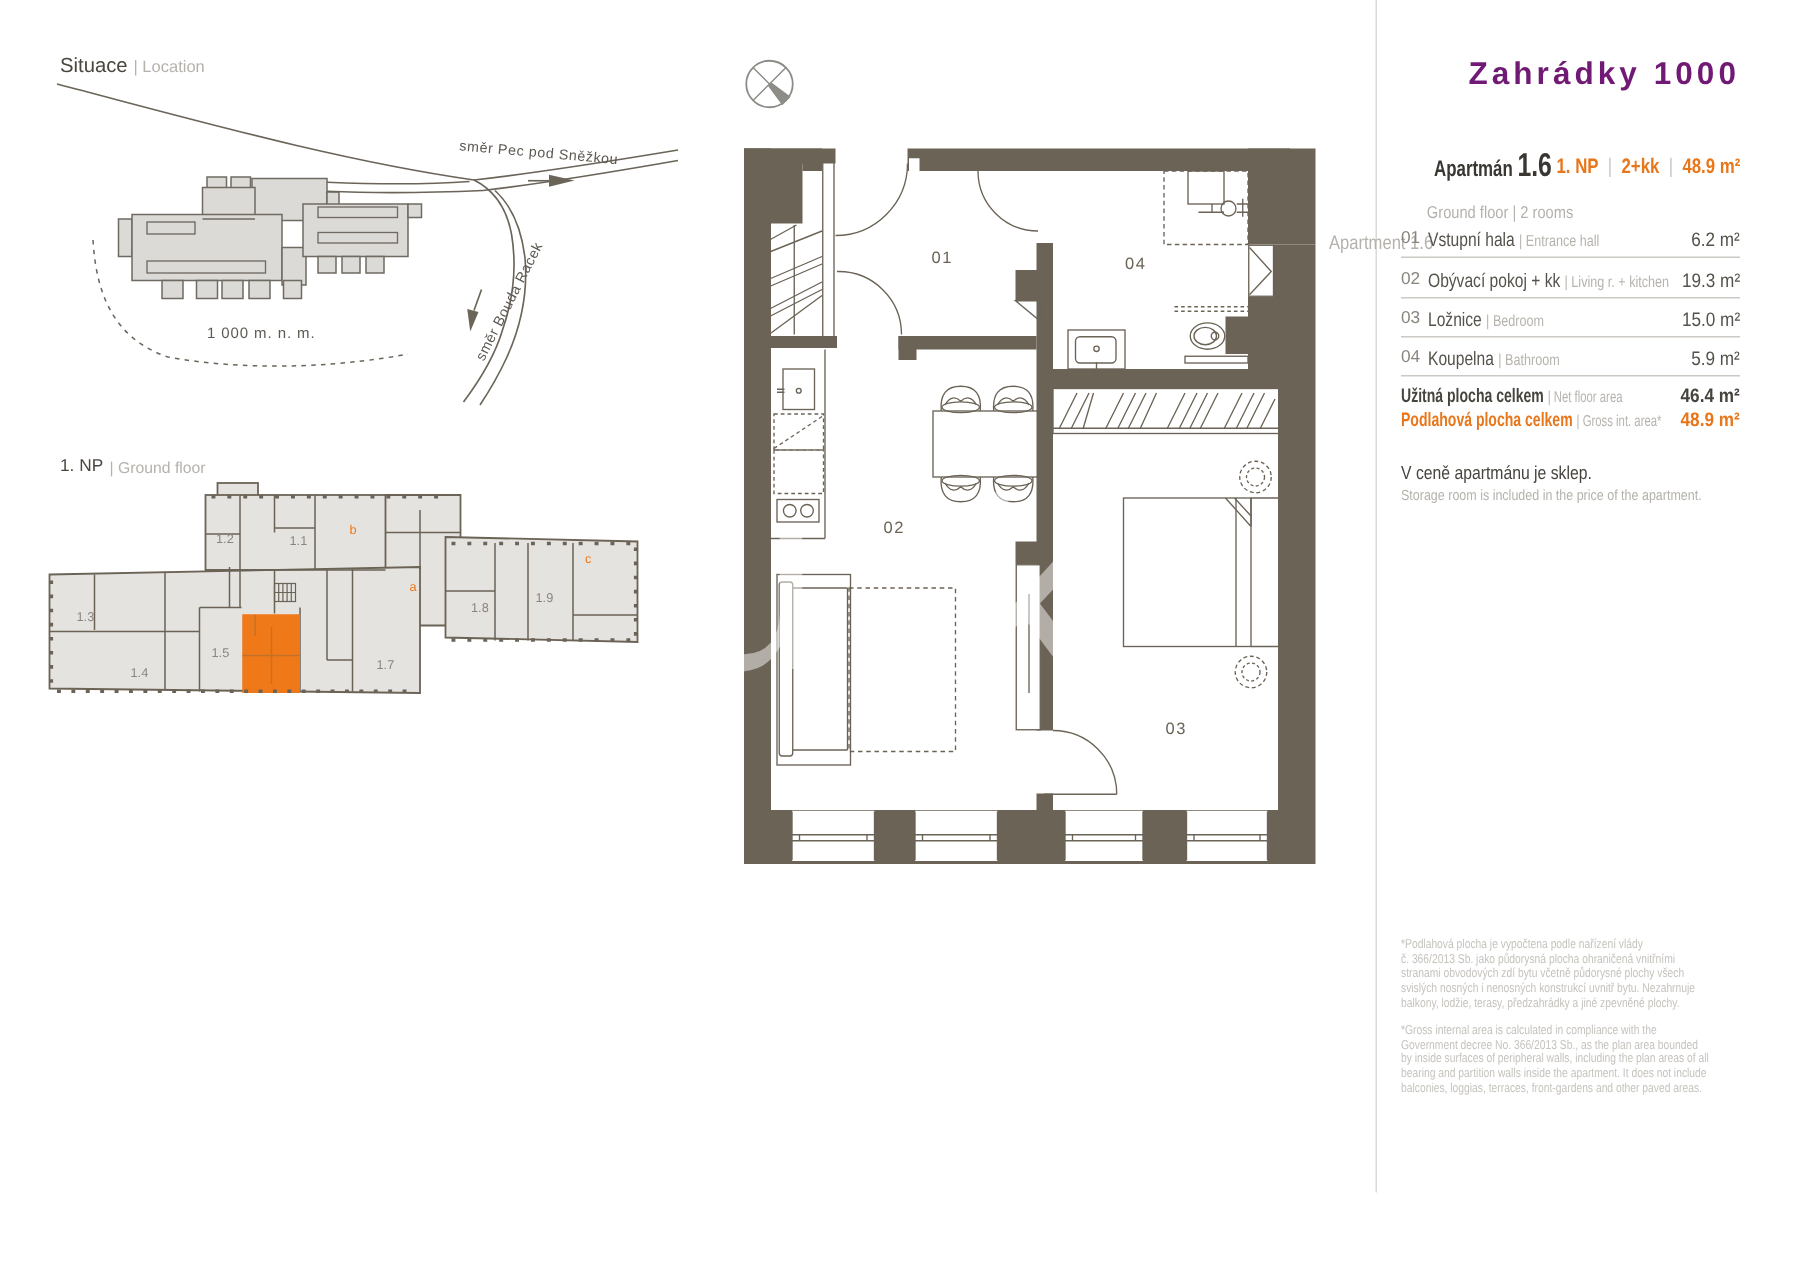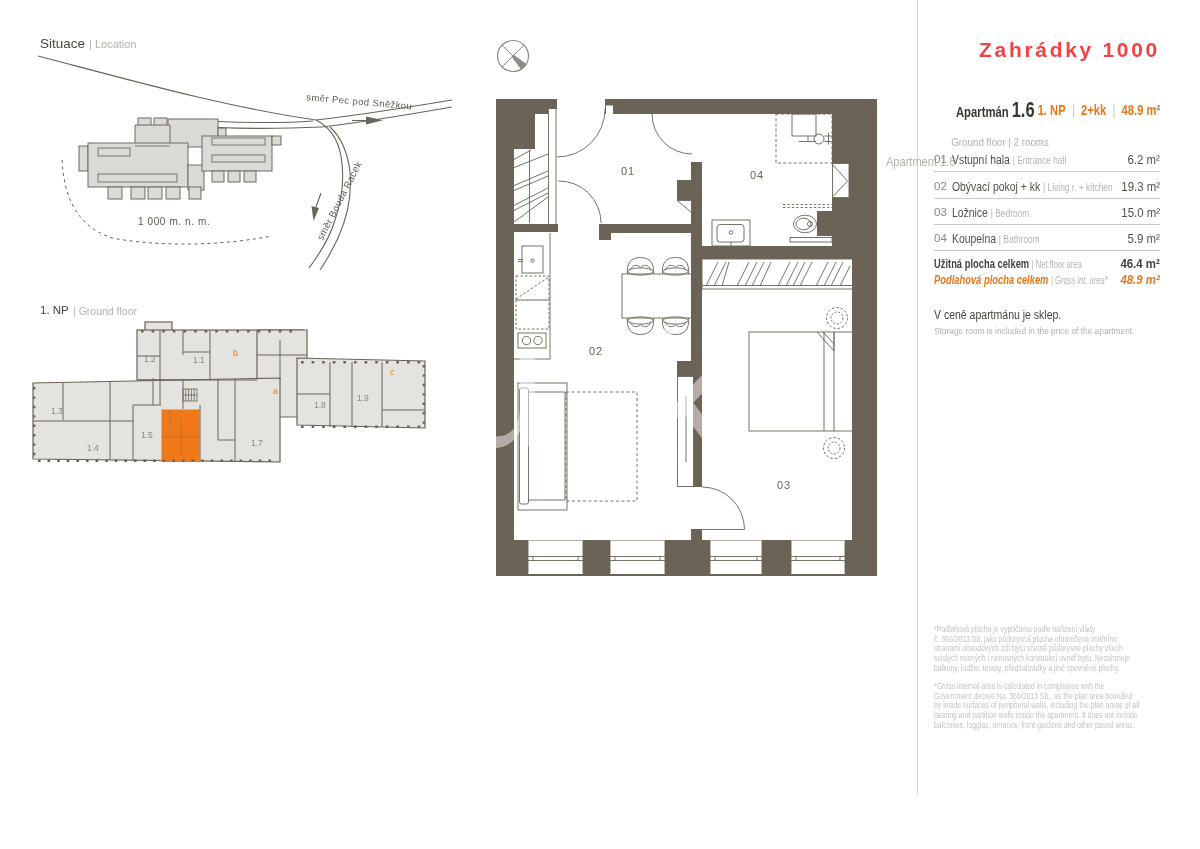--- a/index.html
+++ b/index.html
@@ -242,21 +242,21 @@
     <circle cx="513" cy="56" r="15.5" fill="none" stroke="#8d8c87" stroke-width="1.2"></circle>
     <path d="M502,45 L524,67 M524,45 L502,67" stroke="#8d8c87" stroke-width="1" fill="none"></path>
     <polygon points="514.1,54.9 527.1,64.5 521.5,70.1 511.9,57.1" fill="#8d8c87"></polygon>
   </g>
   <g id="watermark" fill="#ffffff" opacity="0.48">
     <text x="452" y="446" font-size="170">u</text>
     <text x="645" y="455" font-size="175">k</text>
   </g>
 </svg>
 <div id="rightcol">
-  <div class="abs" style="left:934px;top:38px;width:226px;text-align:right;font-size:21px;font-weight:bold;color:#ef4444;letter-spacing:2.7px;white-space:nowrap;">Zahrádky 1000</div>
+  <div class="abs" style="left:934px;top:38px;width:226px;text-align:right;font-size:21px;font-weight:bold;color:#701a75;letter-spacing:2.7px;white-space:nowrap;">Zahrádky 1000</div>
 
   <div class="abs" style="left:934px;top:97px;white-space:nowrap;margin-left:22px;">
     <span style="display:inline-block;transform:scaleX(0.75);transform-origin:0 50%;"><span style="font-size:15px;font-weight:bold;color:#3a3733;">Apartmán&nbsp;</span><span style="font-size:22px;font-weight:bold;color:#3a3733;">1.6</span></span>
   </div>
   <div class="abs" style="left:934px;top:102px;width:226px;text-align:right;font-size:14px;font-weight:bold;color:#e8761b;white-space:nowrap;">
     <span style="display:inline-block;transform:scaleX(0.8);transform-origin:100% 50%;">1. NP&nbsp; <span style="color:#c9c5c0;font-weight:normal;">|</span>&nbsp; 2+kk&nbsp; <span style="color:#c9c5c0;font-weight:normal;">|</span>&nbsp; 48.9 m²</span>
   </div>
   <div class="abs" style="left:886px;top:136px;font-size:13px;color:#b5b2ac;white-space:nowrap;margin-top:18px;"><span style="display:inline-block;transform:scaleX(0.85);transform-origin:0 50%;">Apartment 1.6</span></div>
   <div class="abs" style="left:934px;top:136px;width:226px;font-size:11.5px;color:#b5b2ac;white-space:nowrap;text-decoration:underline;"><span style="display:inline-block;transform:scaleX(0.85);transform-origin:100% 50%;">Ground floor | 2 rooms</span></div>
 
@@ -278,21 +278,21 @@
   <div class="abs" style="left:934px;top:227px;width:226px;height:23px;border-bottom:1px solid #ccc9c4;">
     <span class="abs" style="left:0;top:5px;font-size:11.5px;color:#8a867e;">04</span>
     <span class="abs" style="left:18px;top:4px;font-size:13px;color:#55524b;white-space:nowrap;display:inline-block;transform:scaleX(0.8);transform-origin:0 0;">Koupelna <span style="font-size:10.5px;color:#b7b4ae;">| Bathroom</span></span>
     <span class="abs" style="right:0;top:4px;font-size:13px;color:#55524b;white-space:nowrap;display:inline-block;transform:scaleX(0.88);transform-origin:100% 0;">5.9 m²</span>
   </div>
 
   <div class="abs" style="left:934px;top:256px;width:226px;height:15px;">
     <span class="abs" style="left:0;top:0;font-size:13px;font-weight:bold;color:#47443e;white-space:nowrap;display:inline-block;transform:scaleX(0.72);transform-origin:0 0;">Užitná plocha celkem <span style="font-size:10.5px;font-weight:normal;color:#b7b4ae;">| Net floor area</span></span>
     <span class="abs" style="right:0;top:0;font-size:13px;font-weight:bold;color:#47443e;white-space:nowrap;display:inline-block;transform:scaleX(0.88);transform-origin:100% 0;">46.4 m²</span>
   </div>
-  <div class="abs" style="left:934px;top:271.5px;width:226px;height:15px;font-style:italic;">
+  <div class="abs" style="left:934px;top:271.5px;width:226px;height:15px;">
     <span class="abs" style="left:0;top:0;font-size:13px;font-weight:bold;color:#e8761b;white-space:nowrap;display:inline-block;transform:scaleX(0.72);transform-origin:0 0;">Podlahová plocha celkem <span style="font-size:10.5px;font-weight:normal;color:#b7b4ae;">| Gross int. area*</span></span>
     <span class="abs" style="right:0;top:0;font-size:13px;font-weight:bold;color:#e8761b;white-space:nowrap;display:inline-block;transform:scaleX(0.88);transform-origin:100% 0;">48.9 m²</span>
   </div>
 
   <div class="abs" style="left:934px;top:308px;font-size:12.5px;font-weight:normal;color:#47443e;white-space:nowrap;"><span style="display:inline-block;transform:scaleX(0.84);transform-origin:0 0;">V ceně apartmánu je sklep.</span></div>
   <div class="abs" style="left:934px;top:325px;font-size:9.8px;color:#b5b2ac;white-space:nowrap;"><span style="display:inline-block;transform:scaleX(0.85);transform-origin:0 0;">Storage room is included in the price of the apartment.</span></div>
 
   <div class="abs" style="left:934px;top:625px;font-size:8.6px;line-height:9.7px;color:#c6c3bd;white-space:nowrap;transform:scaleX(0.8);transform-origin:0 0;">*Podlahová plocha je vypočtena podle nařízení vlády<br>č. 366/2013 Sb. jako půdorysná plocha ohraničená vnitřními<br>stranami obvodových zdí bytu včetně půdorysné plochy všech<br>svislých nosných i nenosných konstrukcí uvnitř bytu. Nezahrnuje<br>balkony, lodžie, terasy, předzahrádky a jiné zpevněné plochy.</div>
   <div class="abs" style="left:934px;top:682px;font-size:8.6px;line-height:9.7px;color:#c6c3bd;white-space:nowrap;transform:scaleX(0.8);transform-origin:0 0;">*Gross internal area is calculated in compliance with the<br>Government decree No. 366/2013 Sb., as the plan area bounded<br>by inside surfaces of peripheral walls, including the plan areas of all<br>bearing and partition walls inside the apartment. It does not include<br>balconies, loggias, terraces, front-gardens and other paved areas.</div>
 </div>

